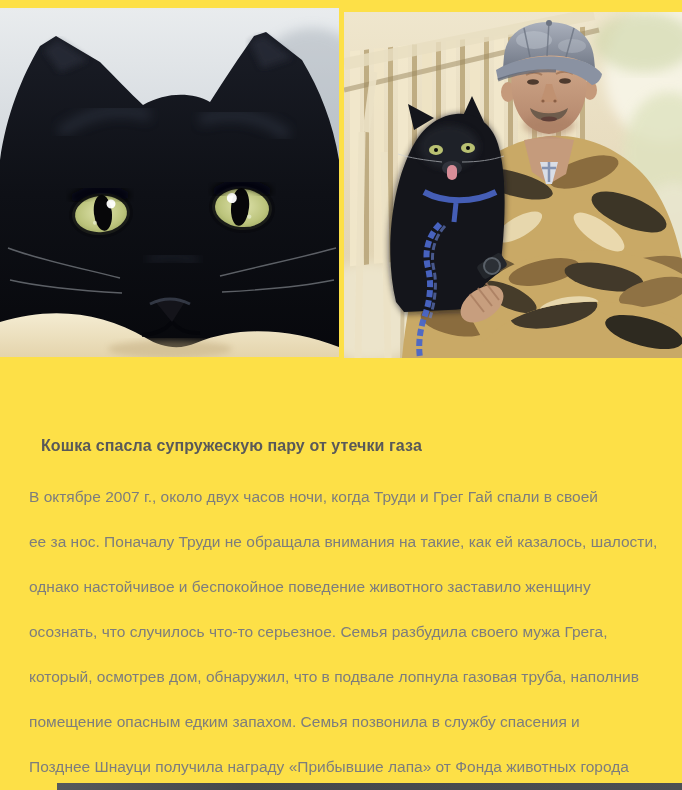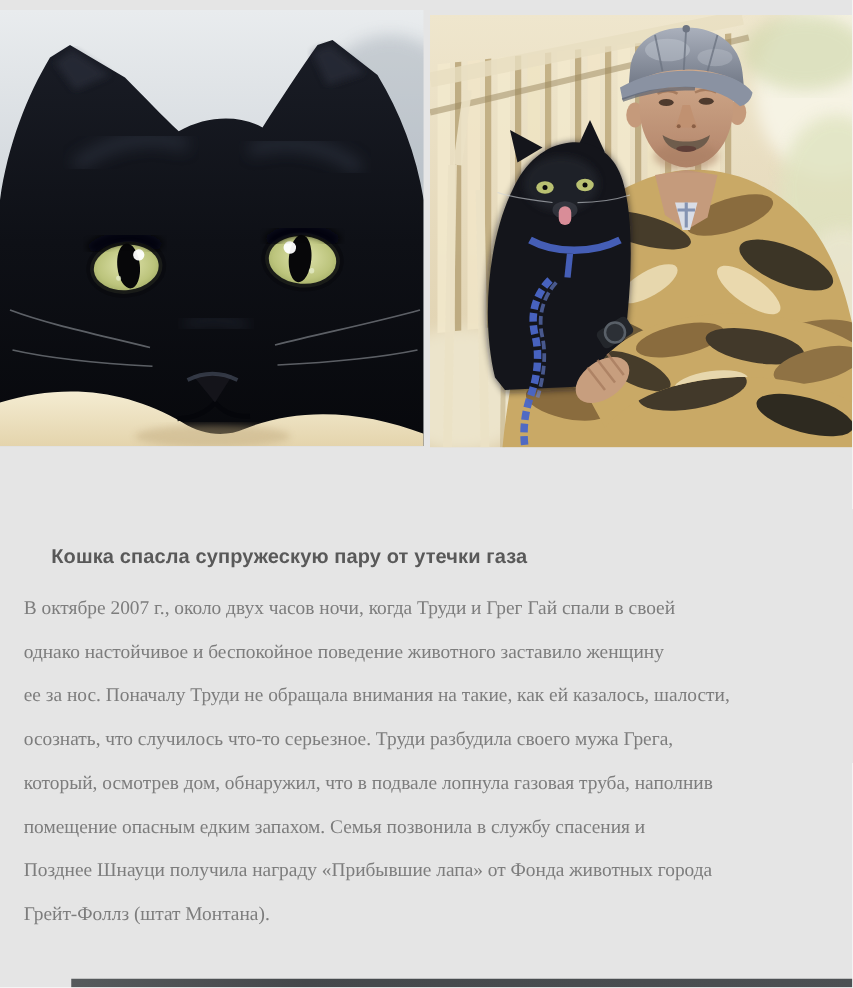--- a/index.html
+++ b/index.html
@@ -1,36 +1,36 @@
 <!DOCTYPE html>
 <html><head>
 <meta charset="utf-8">
 <style>
   html,body { margin:0; padding:0; background:#ffffff; }
   .page {
     position:relative; width:682px; height:790px;
-    background:#e5e5e5; overflow:hidden;
+    background:#fde047; overflow:hidden;
     font-family:"Liberation Sans", sans-serif;
   }
   .photo-strip { position:absolute; left:0; top:0; width:682px; height:360px; }
   figure { margin:0; padding:0; }
   .photo-left  { position:absolute; left:0;   top:8px;  width:339px; height:349px; overflow:hidden; }
   .photo-right { position:absolute; left:344px; top:12px; width:338px; height:346px; overflow:hidden; }
   .photo-left svg, .photo-right svg { display:block; width:100%; height:100%; }
   .article-title {
     position:absolute; left:41px; top:426px;
     font-size:16px; font-weight:bold; color:#595959;
     letter-spacing:.1px; white-space:nowrap;
   }
   .article-body {
     position:absolute; left:13px; top:466px; width:662px;
     font-size:15.5px; color:#7d7d7d;
   }
   .article-body p {
-    margin:6px; line-height:29px; white-space:nowrap; overflow:hidden;font-family:Liberation Serif, serif;
+    margin:16px; line-height:29px; white-space:nowrap; overflow:hidden;
   }
   .next-image-edge {
     position:absolute; left:57px; top:783px; width:625px; height:7px;
     background:linear-gradient(90deg,#565a5c,#44484b 30%,#4c5053);
   }
 </style>
 </head>
 <body>
 
 <div class="page">
@@ -282,23 +282,23 @@
           <path d="M126,282 L140,300 M134,276 L148,294 M142,271 L155,288" stroke="#a87c5f" stroke-width="2" fill="none" opacity=".8"></path>
         </g>
       </svg>
     </figure>
   </div>
 
   <h1 class="article-title">Кошка спасла супружескую пару от утечки газа</h1>
 
   <div class="article-body">
     <p>В октябре 2007 г., около двух часов ночи, когда Труди и Грег Гай спали в своей</p>
+    <p>ее за нос. Поначалу Труди не обращала внимания на такие, как ей казалось, шалости,</p>
     <p>однако настойчивое и беспокойное поведение животного заставило женщину</p>
-    <p>ее за нос. Поначалу Труди не обращала внимания на такие, как ей казалось, шалости,</p>
-    <p>осознать, что случилось что-то серьезное. Труди разбудила своего мужа Грега,</p>
+    <p>осознать, что случилось что-то серьезное. Семья разбудила своего мужа Грега,</p>
     <p>который, осмотрев дом, обнаружил, что в подвале лопнула газовая труба, наполнив</p>
     <p>помещение опасным едким запахом. Семья позвонила в службу спасения и</p>
     <p>Позднее Шнауци получила награду «Прибывшие лапа» от Фонда животных города</p>
     <p>Грейт-Фоллз (штат Монтана).</p>
   </div>
 
   <div class="next-image-edge"></div>
 </div>
 
 </body></html>

